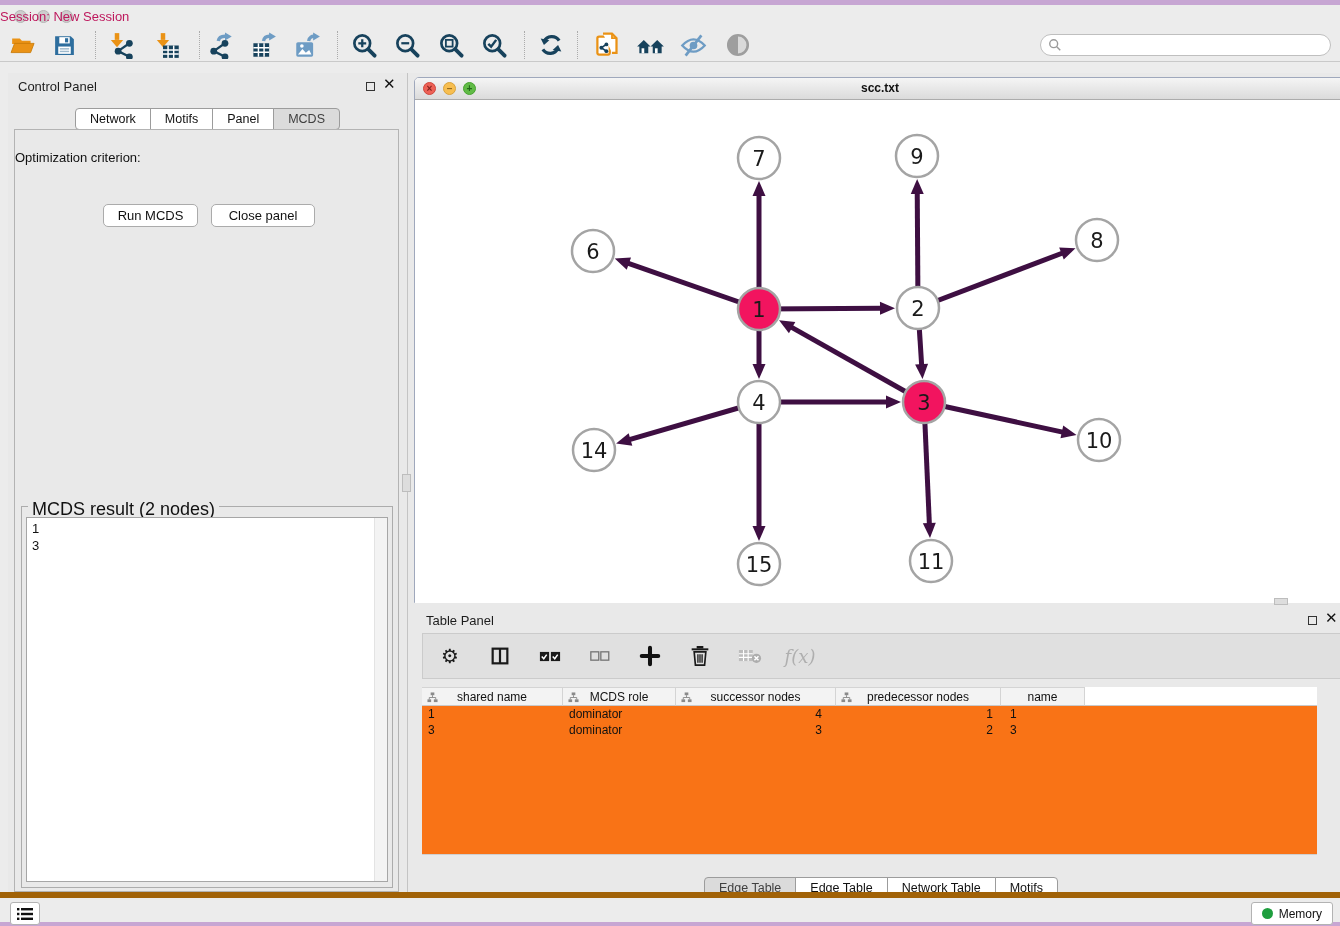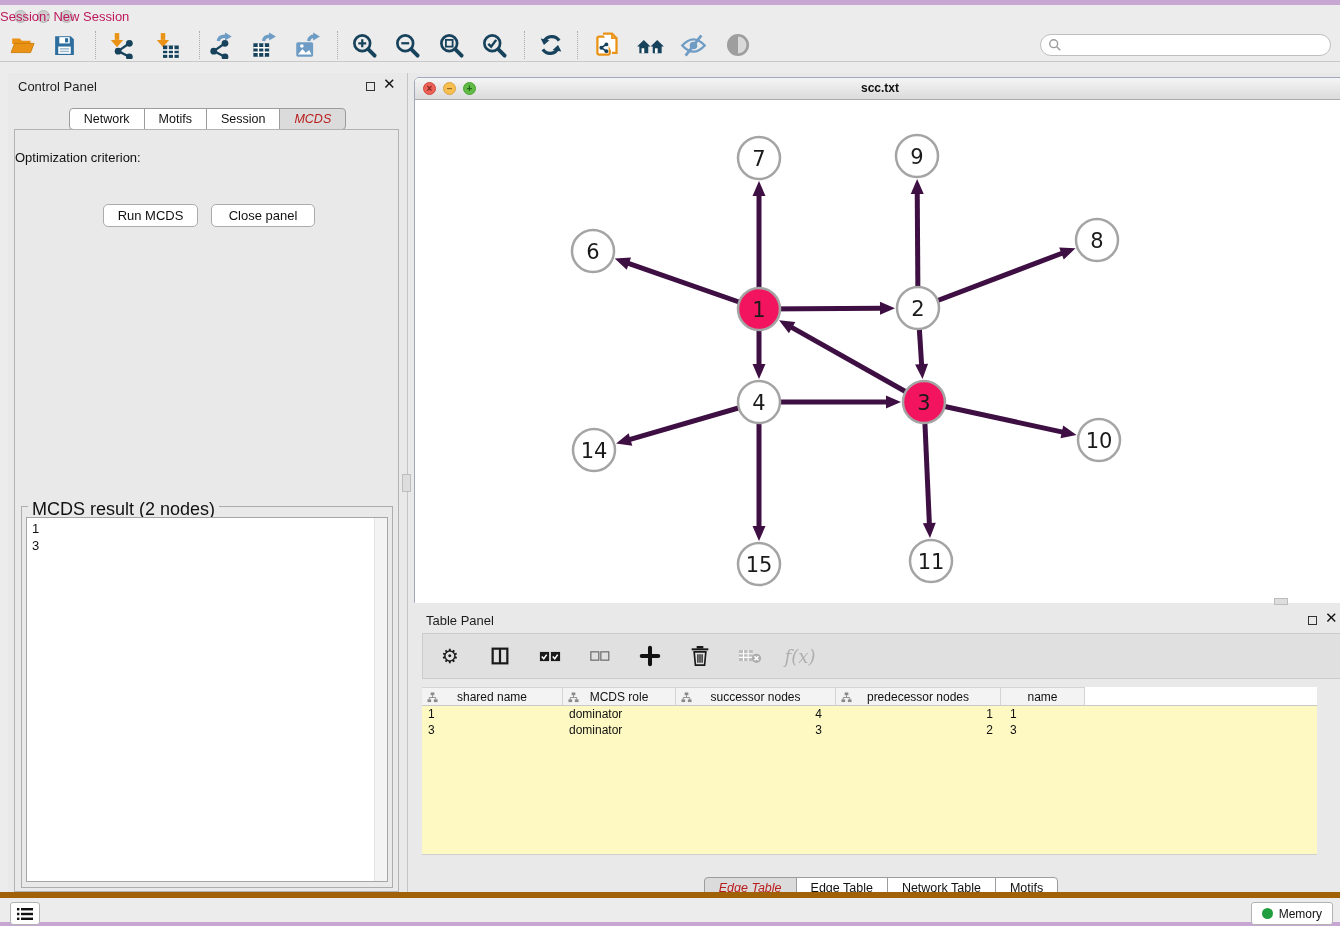--- a/index.html
+++ b/index.html
@@ -26,21 +26,21 @@
   
   .cpanel { position:absolute; left:0; top:0; width:400px; height:830px; border-right:1px solid #C4C4C4; }
   .panel-title { position:absolute; left:10px; top:6px; font-size:13px; color:#1d1d1d; }
   .mini-float { position:absolute; top:9px; width:9px; height:9px; border:1.5px solid #333; }
   .mini-close { position:absolute; top:3px; font-size:15px; font-weight:bold; color:#111; line-height:16px; }
 
   .tabrow { position:absolute; top:35px; left:0; width:100%; display:flex; justify-content:center; }
   .tab { height:22px; line-height:20px; font-size:12.5px; text-align:center; background:#fff; border:1px solid #9C9C9C; color:#111; padding:0 14px; margin-left:-1px; }
   .tab:first-child { border-radius:4px 0 0 4px; margin-left:0; }
   .tab:last-child { border-radius:0 4px 4px 0; }
-  .tab.sel { background:#DBDBDB; color:#b91c1c;font-style:italic; }
+  .tab.sel { background:#DBDBDB; color:#404040; }
 
   .cp-box { position:absolute; left:6px; top:56px; width:385px; height:763px; border:1px solid #B3B3B3; }
   .opt-label { position:absolute; top:20px; width:100%; font-size:13px; color:#111; }
   .dropdown { position:absolute; left:38px; top:41px; width:311px; height:23px; background:#fff; border:1px solid #ABABAB; border-radius:5px; font-size:13px; line-height:21px; padding-left:10px; color:#111; }
   .dd-arrows { position:absolute; right:7px; top:2px; }
   .btn { position:absolute; height:23px; background:#fff; border:1px solid #ABABAB; border-radius:5px; font-size:13px; text-align:center; line-height:21px; color:#111; }
   .groupbox { position:absolute; left:6px; top:376px; width:372px; height:382px; border:1px solid #ACACAC; }
   .legend { position:absolute; top:-8px; left:6px; background:#E9E9E9; padding:0 4px; font-size:18px; color:#111; }
   .resultarea { position:absolute; left:4px; top:10px; right:4px; bottom:5px; background:#fff; border:1px solid #A6A6A6; font-size:13px; color:#111; padding:2px 5px; line-height:17px; }
   .result-scroll { position:absolute; top:0; right:0; bottom:0; width:13px; background:#F3F3F3; border-left:1px solid #E3E3E3; }
@@ -58,21 +58,21 @@
   .mac.min   { left:28px; background:#F7BE50; border:1px solid #D8A33C; color:rgba(90,60,0,.65); }
   .mac.max   { left:48px; background:#61BB46; border:1px solid #47A22F; color:rgba(0,60,0,.65); }
   .netbar-title { position:absolute; width:100%; text-align:center; top:3px; font-size:12px; font-weight:bold; color:#111; }
   .netcanvas { position:absolute; left:0; top:22px; width:930px; height:503px; background:#fff; }
 
   
   .tpanel { position:absolute; left:0; top:534px; width:934px; height:296px; }
   .tp-toolbar { position:absolute; left:8px; top:26px; width:920px; height:46px; background:#E0E0E0; border:1px solid #CBCBCB; display:flex; align-items:center; padding-left:14px; gap:24px; }
   .tico { display:flex; align-items:center; justify-content:center; width:26px; height:26px; }
   .fx { font-family:"DejaVu Serif","Liberation Serif",serif; font-style:italic; color:#AFAFAF; font-size:18px; }
-  .ttable { position:absolute; left:8px; top:80px; width:895px; height:168px; background:#fef9c3; border-bottom:1px solid #CFCFCF; }
+  .ttable { position:absolute; left:8px; top:80px; width:895px; height:168px; background:#f97316; border-bottom:1px solid #CFCFCF; }
   .trow { display:flex; }
   .th { position:relative; height:19px; background:#F3F3F3; border-right:1px solid #D4D4D4; border-bottom:1px solid #C9C9C9; border-top:1px solid #D4D4D4; font-size:12px; color:#111; text-align:center; line-height:18px; }
   .th .sorticon { position:absolute; left:5px; top:4px; }
   .td { height:16px; font-size:12px; color:#111; line-height:16px; white-space:nowrap; overflow:hidden; }
   .bottom-tabs { position:absolute; top:270px; width:100%; display:flex; justify-content:center; }
 
   
   .statusbar { position:absolute; left:0; bottom:0; width:100%; height:30px; background:#ECECEC; border-top:6px solid #a16207; }
   .sbtn { position:absolute; top:4px; height:23px; background:#fff; border:1px solid #B3B3B3; border-radius:3px; display:flex; align-items:center; justify-content:center; }
   .memdot { width:11px; height:11px; border-radius:50%; background:#1E9E3E; margin-right:6px; }
@@ -249,21 +249,21 @@
   <div class="main">
 
     <div class="cpanel">
       <div class="panel-title">Control Panel</div>
       <div class="mini-float" style="left:358px"></div>
       <div class="mini-close" style="left:375px">✕</div>
 
       <div class="tabrow">
         <div class="tab">Network</div>
         <div class="tab">Motifs</div>
-        <div class="tab">Session</div>
+        <div class="tab">Panel</div>
         <div class="tab sel">MCDS</div>
       </div>
 
       <div class="cp-box">
         <div class="opt-label">Optimization criterion:</div>
         <div class="btn" style="left:88px; top:74px; width:95px;">Run MCDS</div>
         <div class="btn" style="left:196px; top:74px; width:104px;">Close panel</div>
 
         <div class="groupbox">
           <div class="legend">MCDS result (2 nodes)</div>

